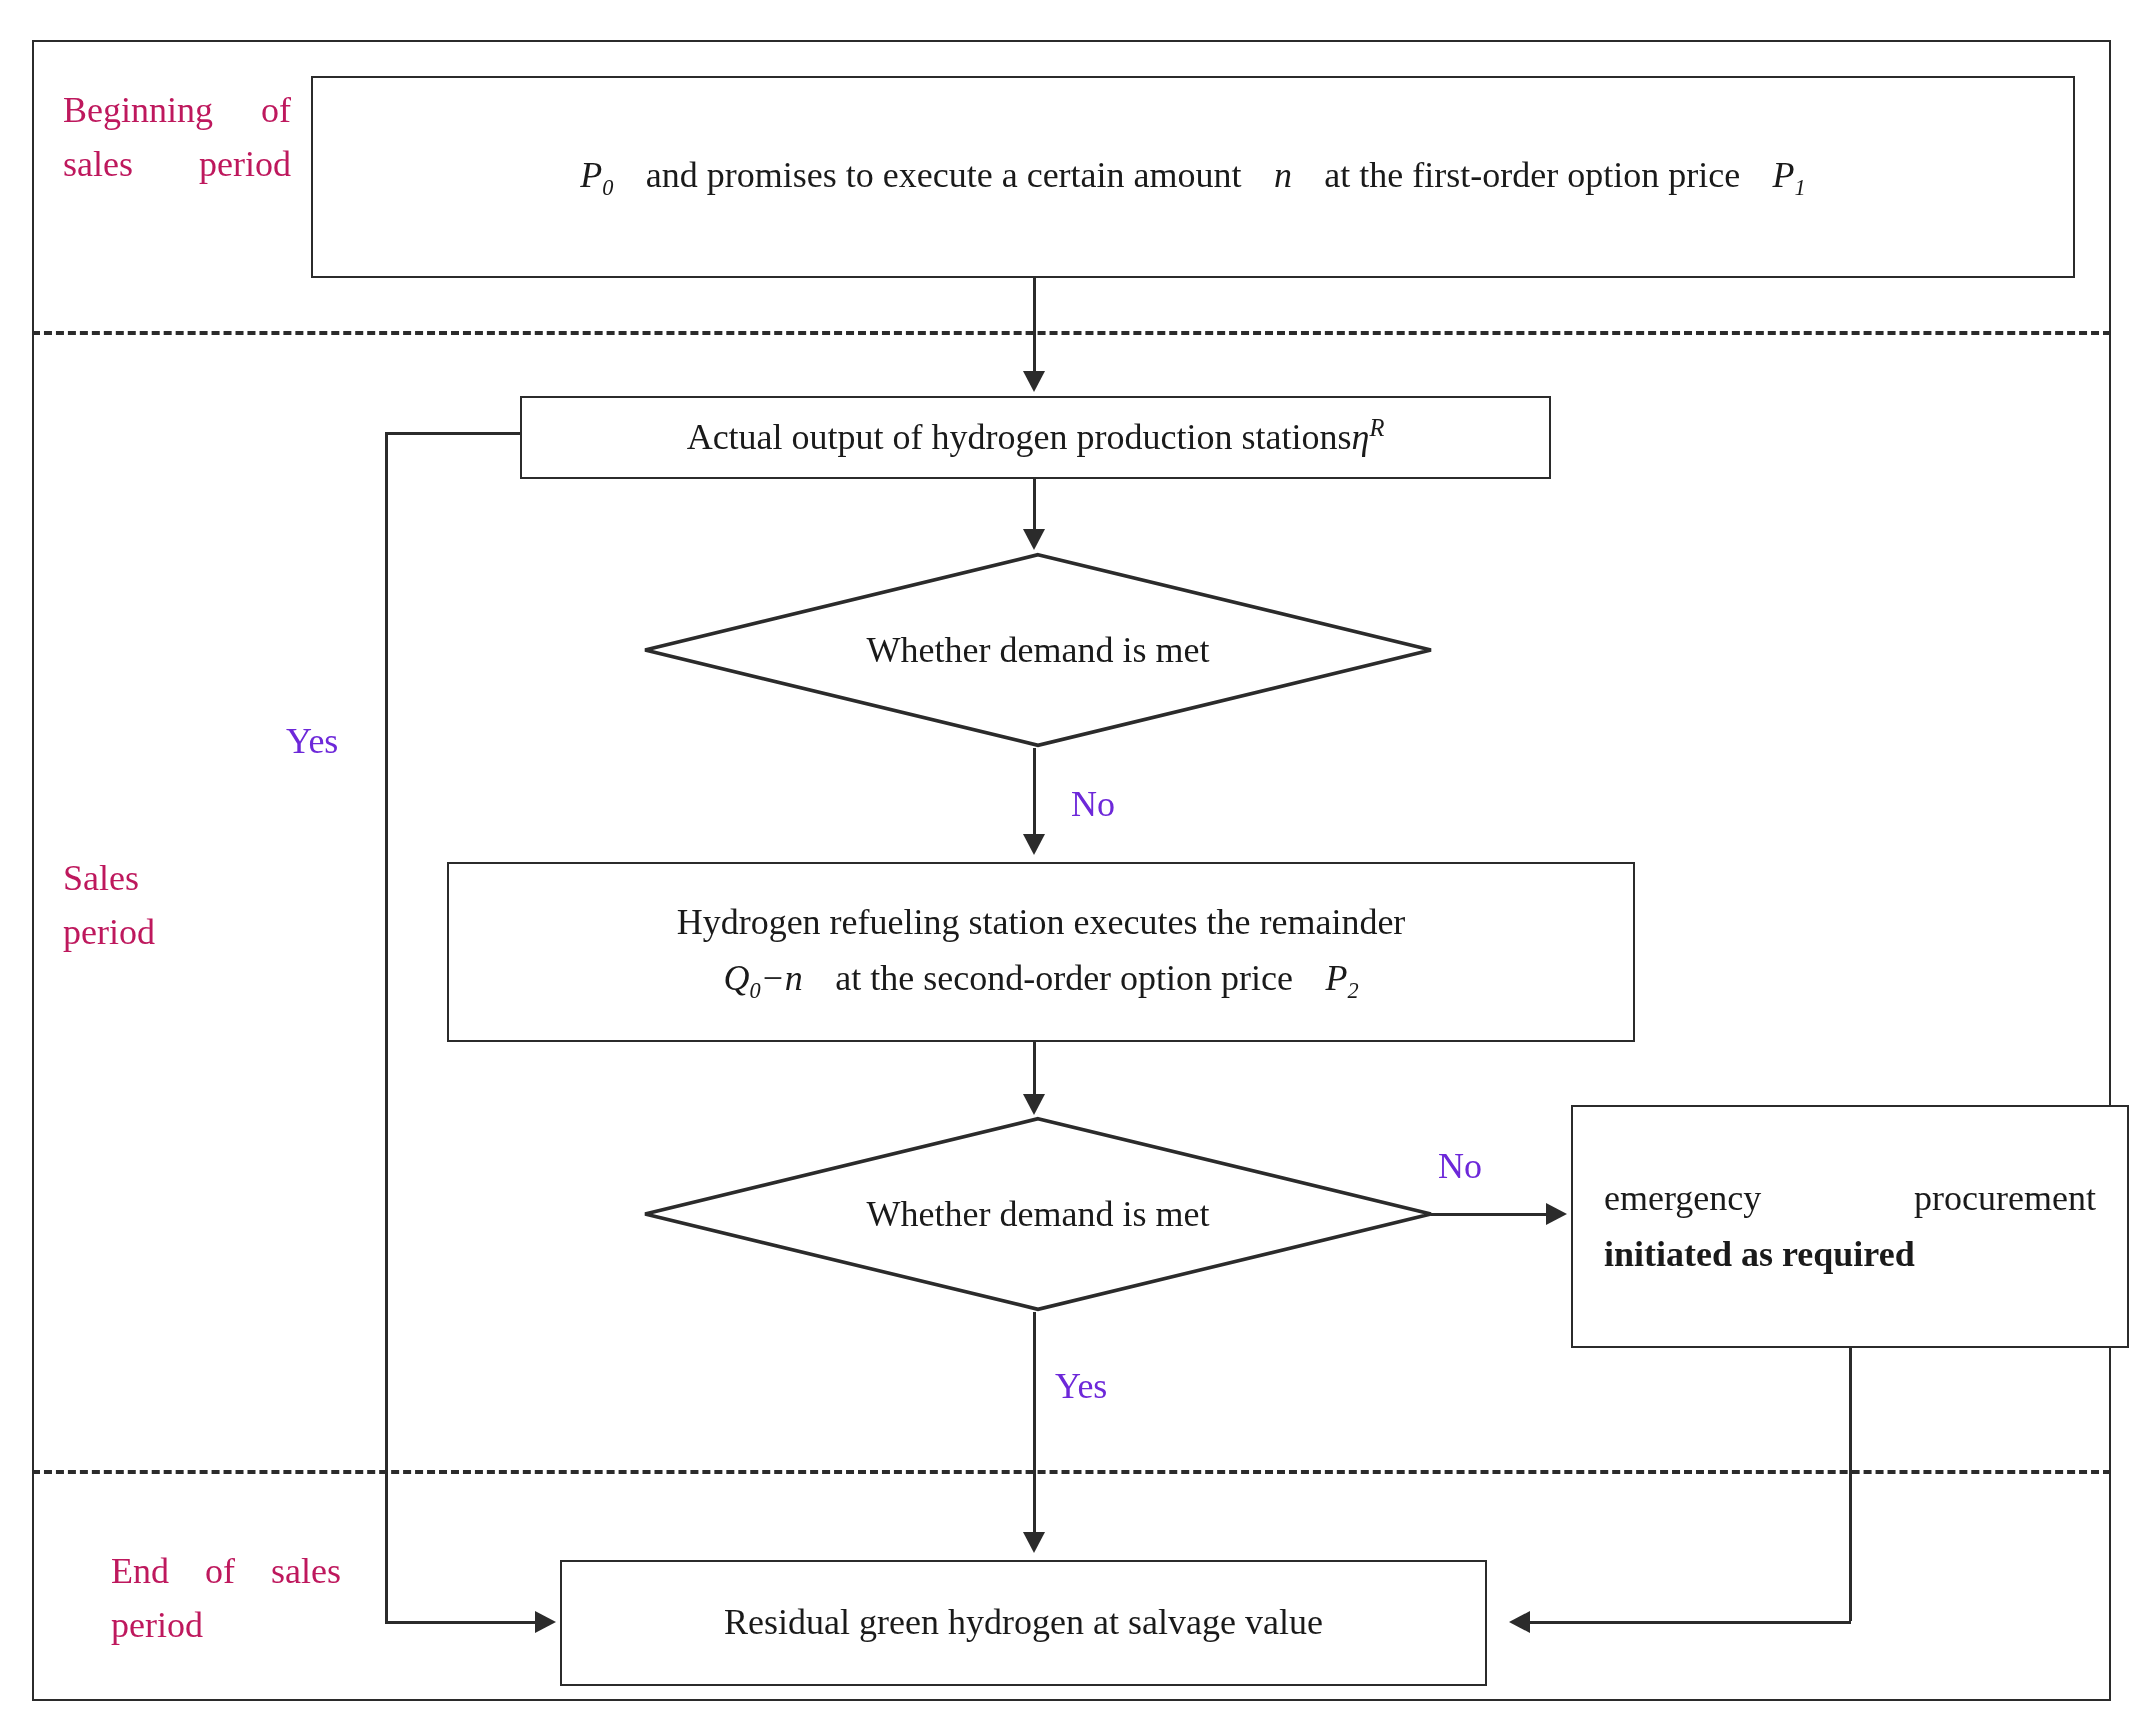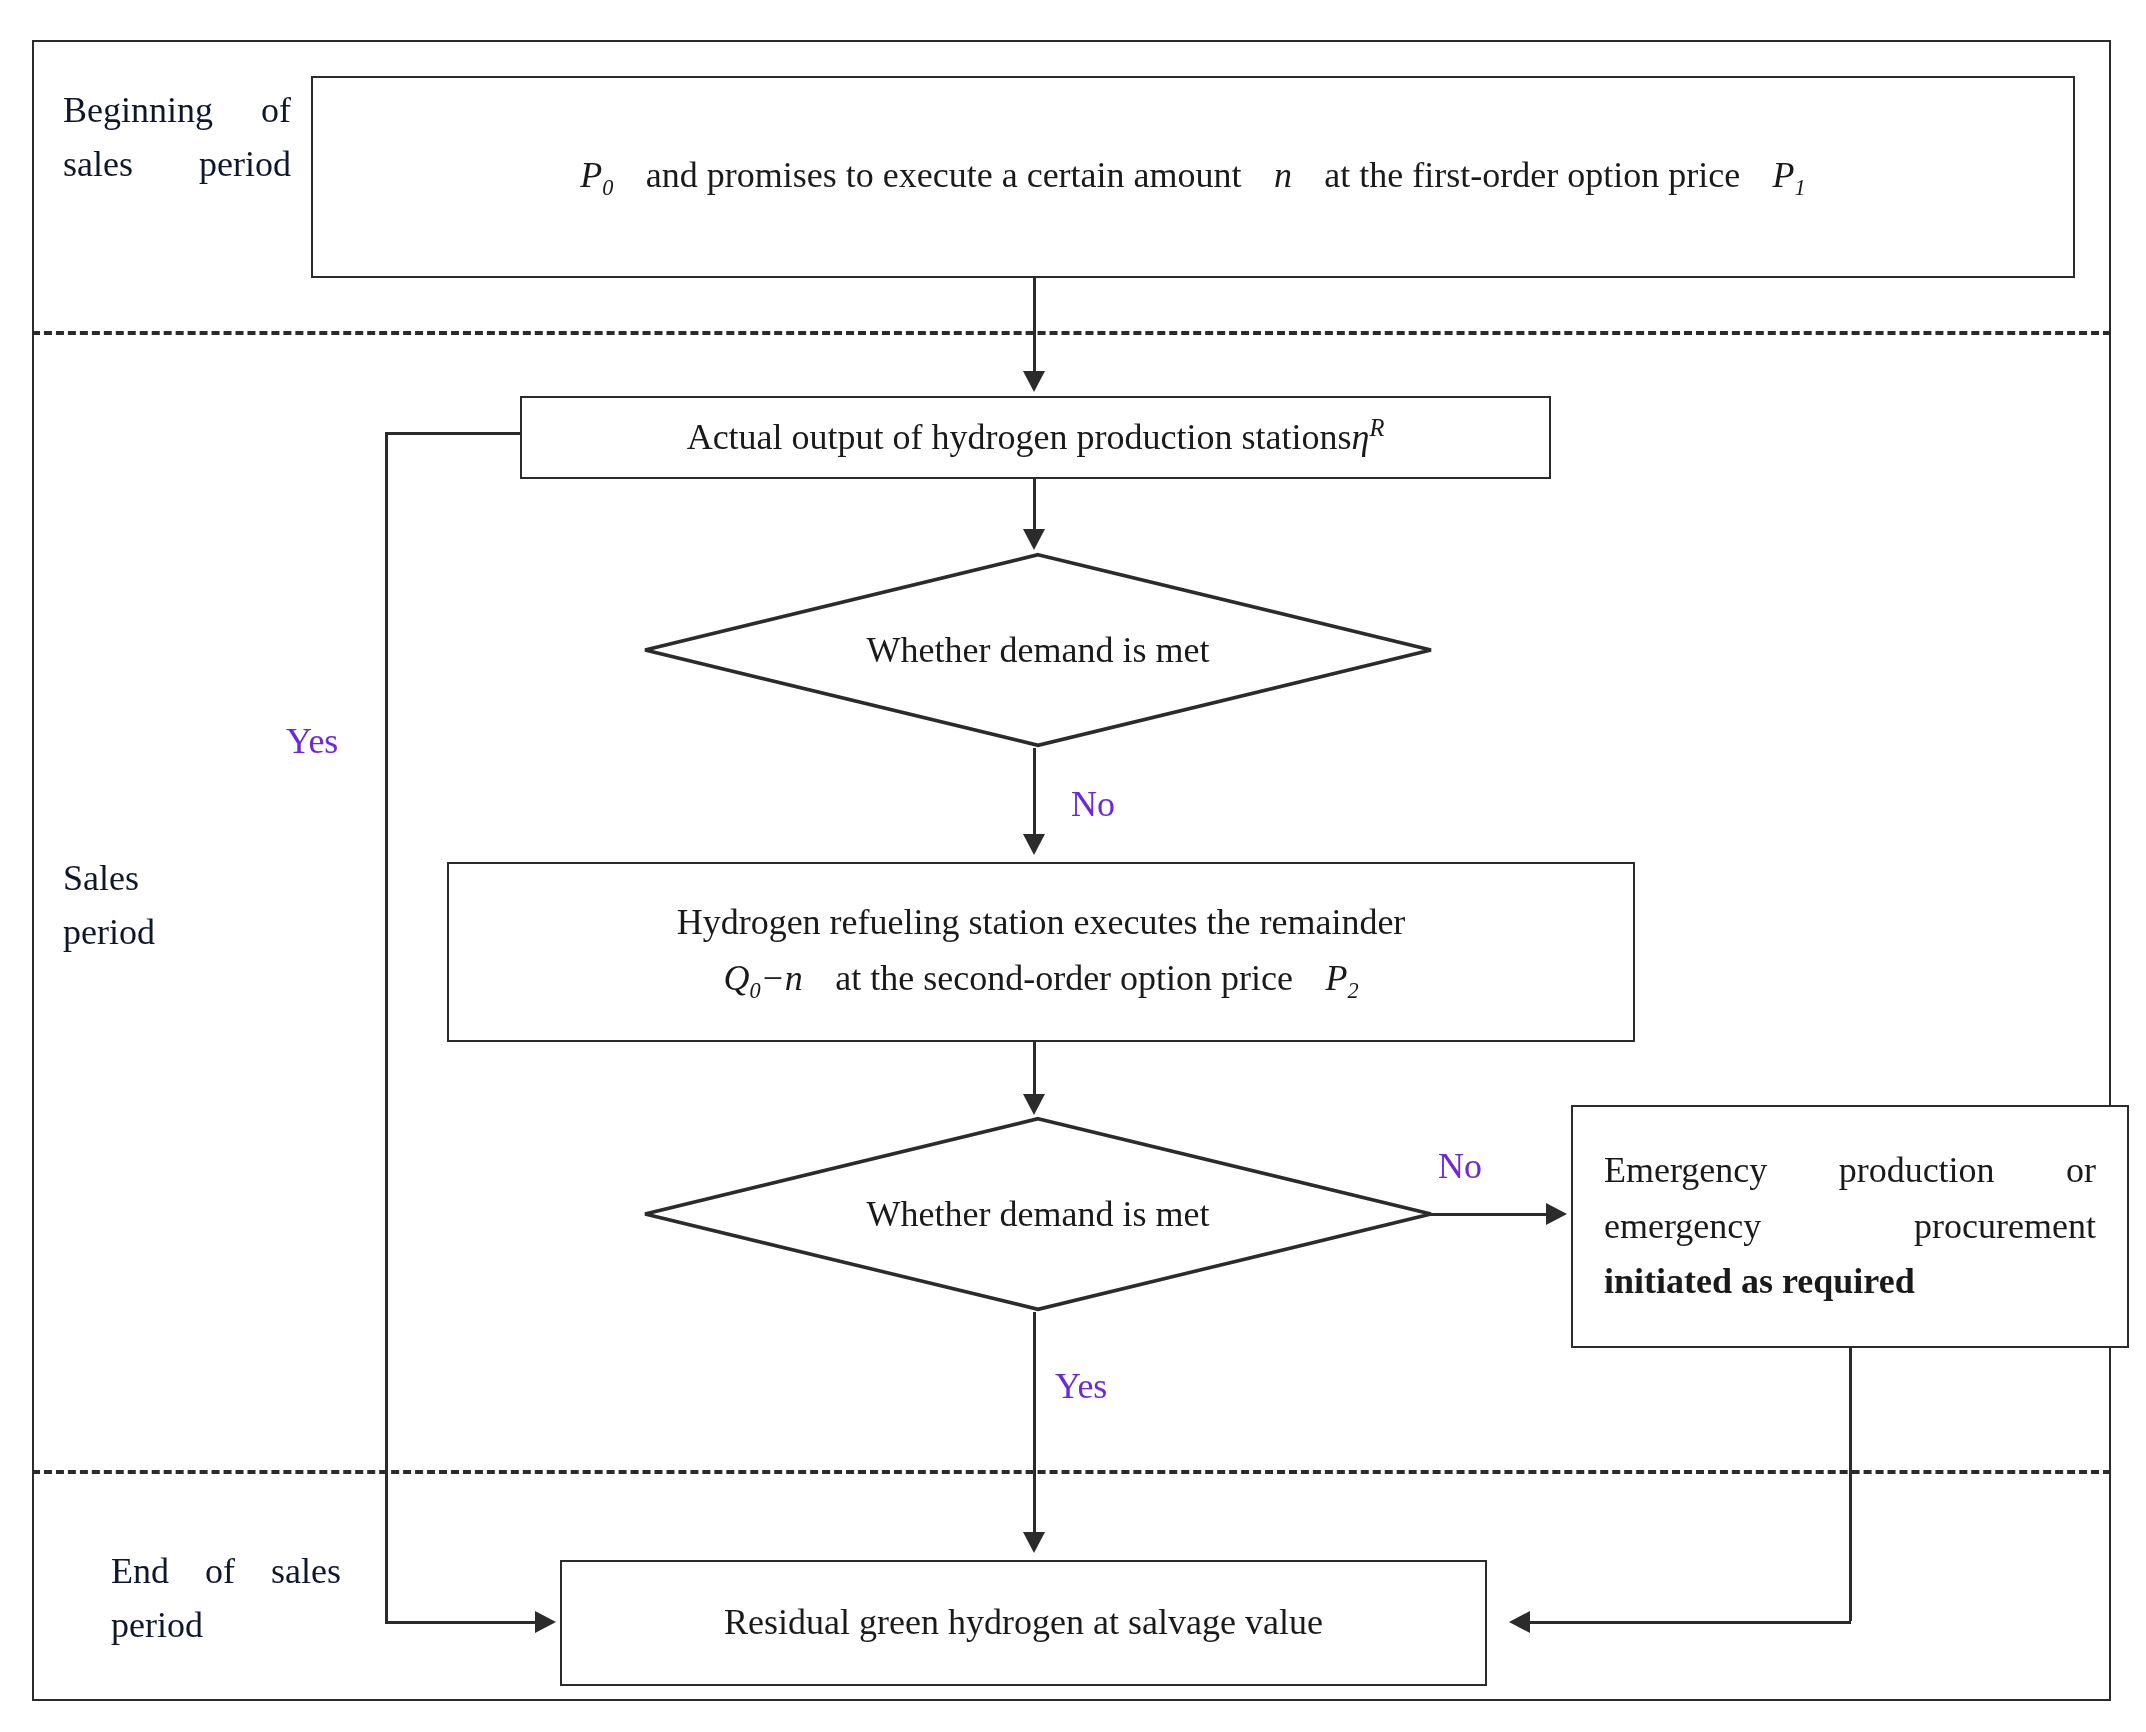--- a/index.html
+++ b/index.html
@@ -37,21 +37,21 @@
     border-top: 4.5px dashed #2b2b2b;
   }
   #divider-1 { top: 331px; }
   #divider-2 { top: 1470px; }
 
   
   .phase-label {
     position: absolute;
     font-size: 36px;
     line-height: 1.5;
-    color: #0f172a;
+    color: #be185d;
     text-align: justify;
     text-align-last: justify;
     font-family: Liberation Serif, serif;
   }
   #phase-label-beginning {
     left: 63px;
     top: 83px;
     width: 228px;
   }
   #phase-label-sales {
@@ -265,21 +265,20 @@
       <polygon points="440,3 877,109 440,215 3,109" fill="#ffffff" stroke="#2b2b2b" stroke-width="4"></polygon>
     </svg>
     <div class="diamond-label">Whether demand is met</div>
   </div>
 
   <div class="line-h" style="left:1431px; top:1213px; width:119px;"></div>
   <div class="arrow-right" style="left:1546px; top:1203px;"></div>
   <div class="edge-label" id="label-no-2">No</div>
 
   <div class="node-box" id="box-emergency">
-    <span class="line just">Emergency production or</span>
     <span class="line just">emergency procurement</span>
     <span class="line just-last-left">initiated as required</span>
   </div>
 
   <div class="line-v" style="left:1849px; top:1348px; height:273px;"></div>
   <div class="line-h" style="left:1530px; top:1621px; width:321px;"></div>
   <div class="arrow-left" style="left:1509px; top:1611px;"></div>
 
   <div class="line-v" style="left:1033px; top:1312px; height:223px;"></div>
   <div class="arrow-down" style="left:1023px; top:1532px;"></div>

